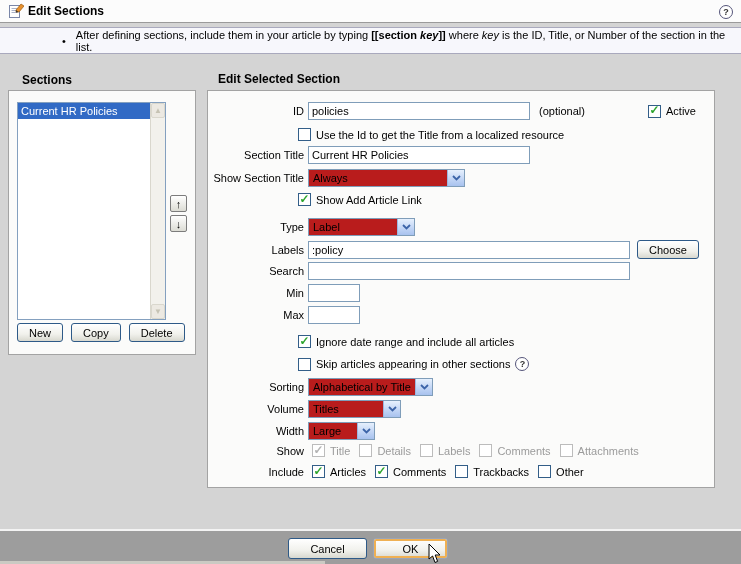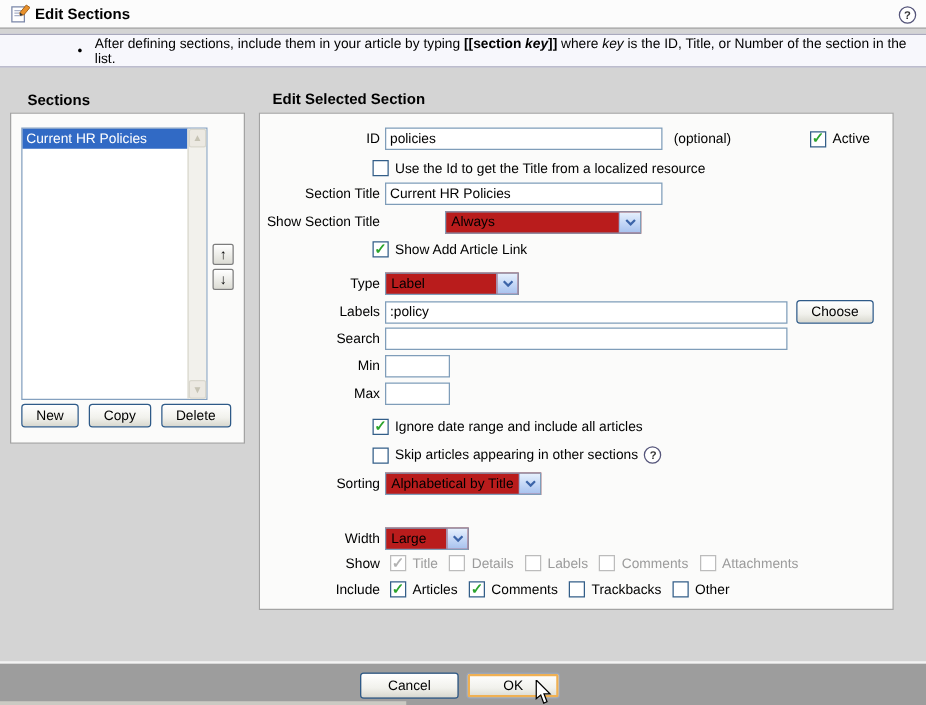--- a/index.html
+++ b/index.html
@@ -147,21 +147,21 @@
     <div class="row" style="top:37px; left:90px;">
       <span class="cb"></span>
       <span class="cb-label">Use the Id to get the Title from a localized resource</span>
     </div>
 
     <div class="row" style="top:55px;">
       <span class="row-label">Section Title</span>
       <input class="xp-input" style="width: 222px;" value="Current HR Policies">
     </div>
 
-    <div class="row" style="top:78px;gap:48px;">
+    <div class="row" style="top:78px;">
       <span class="row-label">Show Section Title</span>
       <div class="xp-select" style="width:157px;">
         <span>Always</span>
         <span class="arrow-box">
             <svg width="9" height="6" viewBox="0 0 9 6">
               <path d="M1 1 L4.5 4.5 L8 1" fill="none" stroke="#3c64a8" stroke-width="1.8"></path>
             </svg>
           </span>
       </div>
     </div>
@@ -220,20 +220,31 @@
       <div class="xp-select" style="width:125px;">
         <span>Alphabetical by Title</span>
         <span class="arrow-box">
             <svg width="9" height="6" viewBox="0 0 9 6">
               <path d="M1 1 L4.5 4.5 L8 1" fill="none" stroke="#3c64a8" stroke-width="1.8"></path>
             </svg>
           </span>
       </div>
     </div>
 
+    <div class="row" style="top:309px;">
+      <span class="row-label">Volume</span>
+      <div class="xp-select" style="width:93px;">
+        <span>Titles</span>
+        <span class="arrow-box">
+            <svg width="9" height="6" viewBox="0 0 9 6">
+              <path d="M1 1 L4.5 4.5 L8 1" fill="none" stroke="#3c64a8" stroke-width="1.8"></path>
+            </svg>
+          </span>
+      </div>
+    </div>
 
     <div class="row" style="top:331px;">
       <span class="row-label">Width</span>
       <div class="xp-select" style="width:67px;">
         <span>Large</span>
         <span class="arrow-box">
             <svg width="9" height="6" viewBox="0 0 9 6">
               <path d="M1 1 L4.5 4.5 L8 1" fill="none" stroke="#3c64a8" stroke-width="1.8"></path>
             </svg>
           </span>

